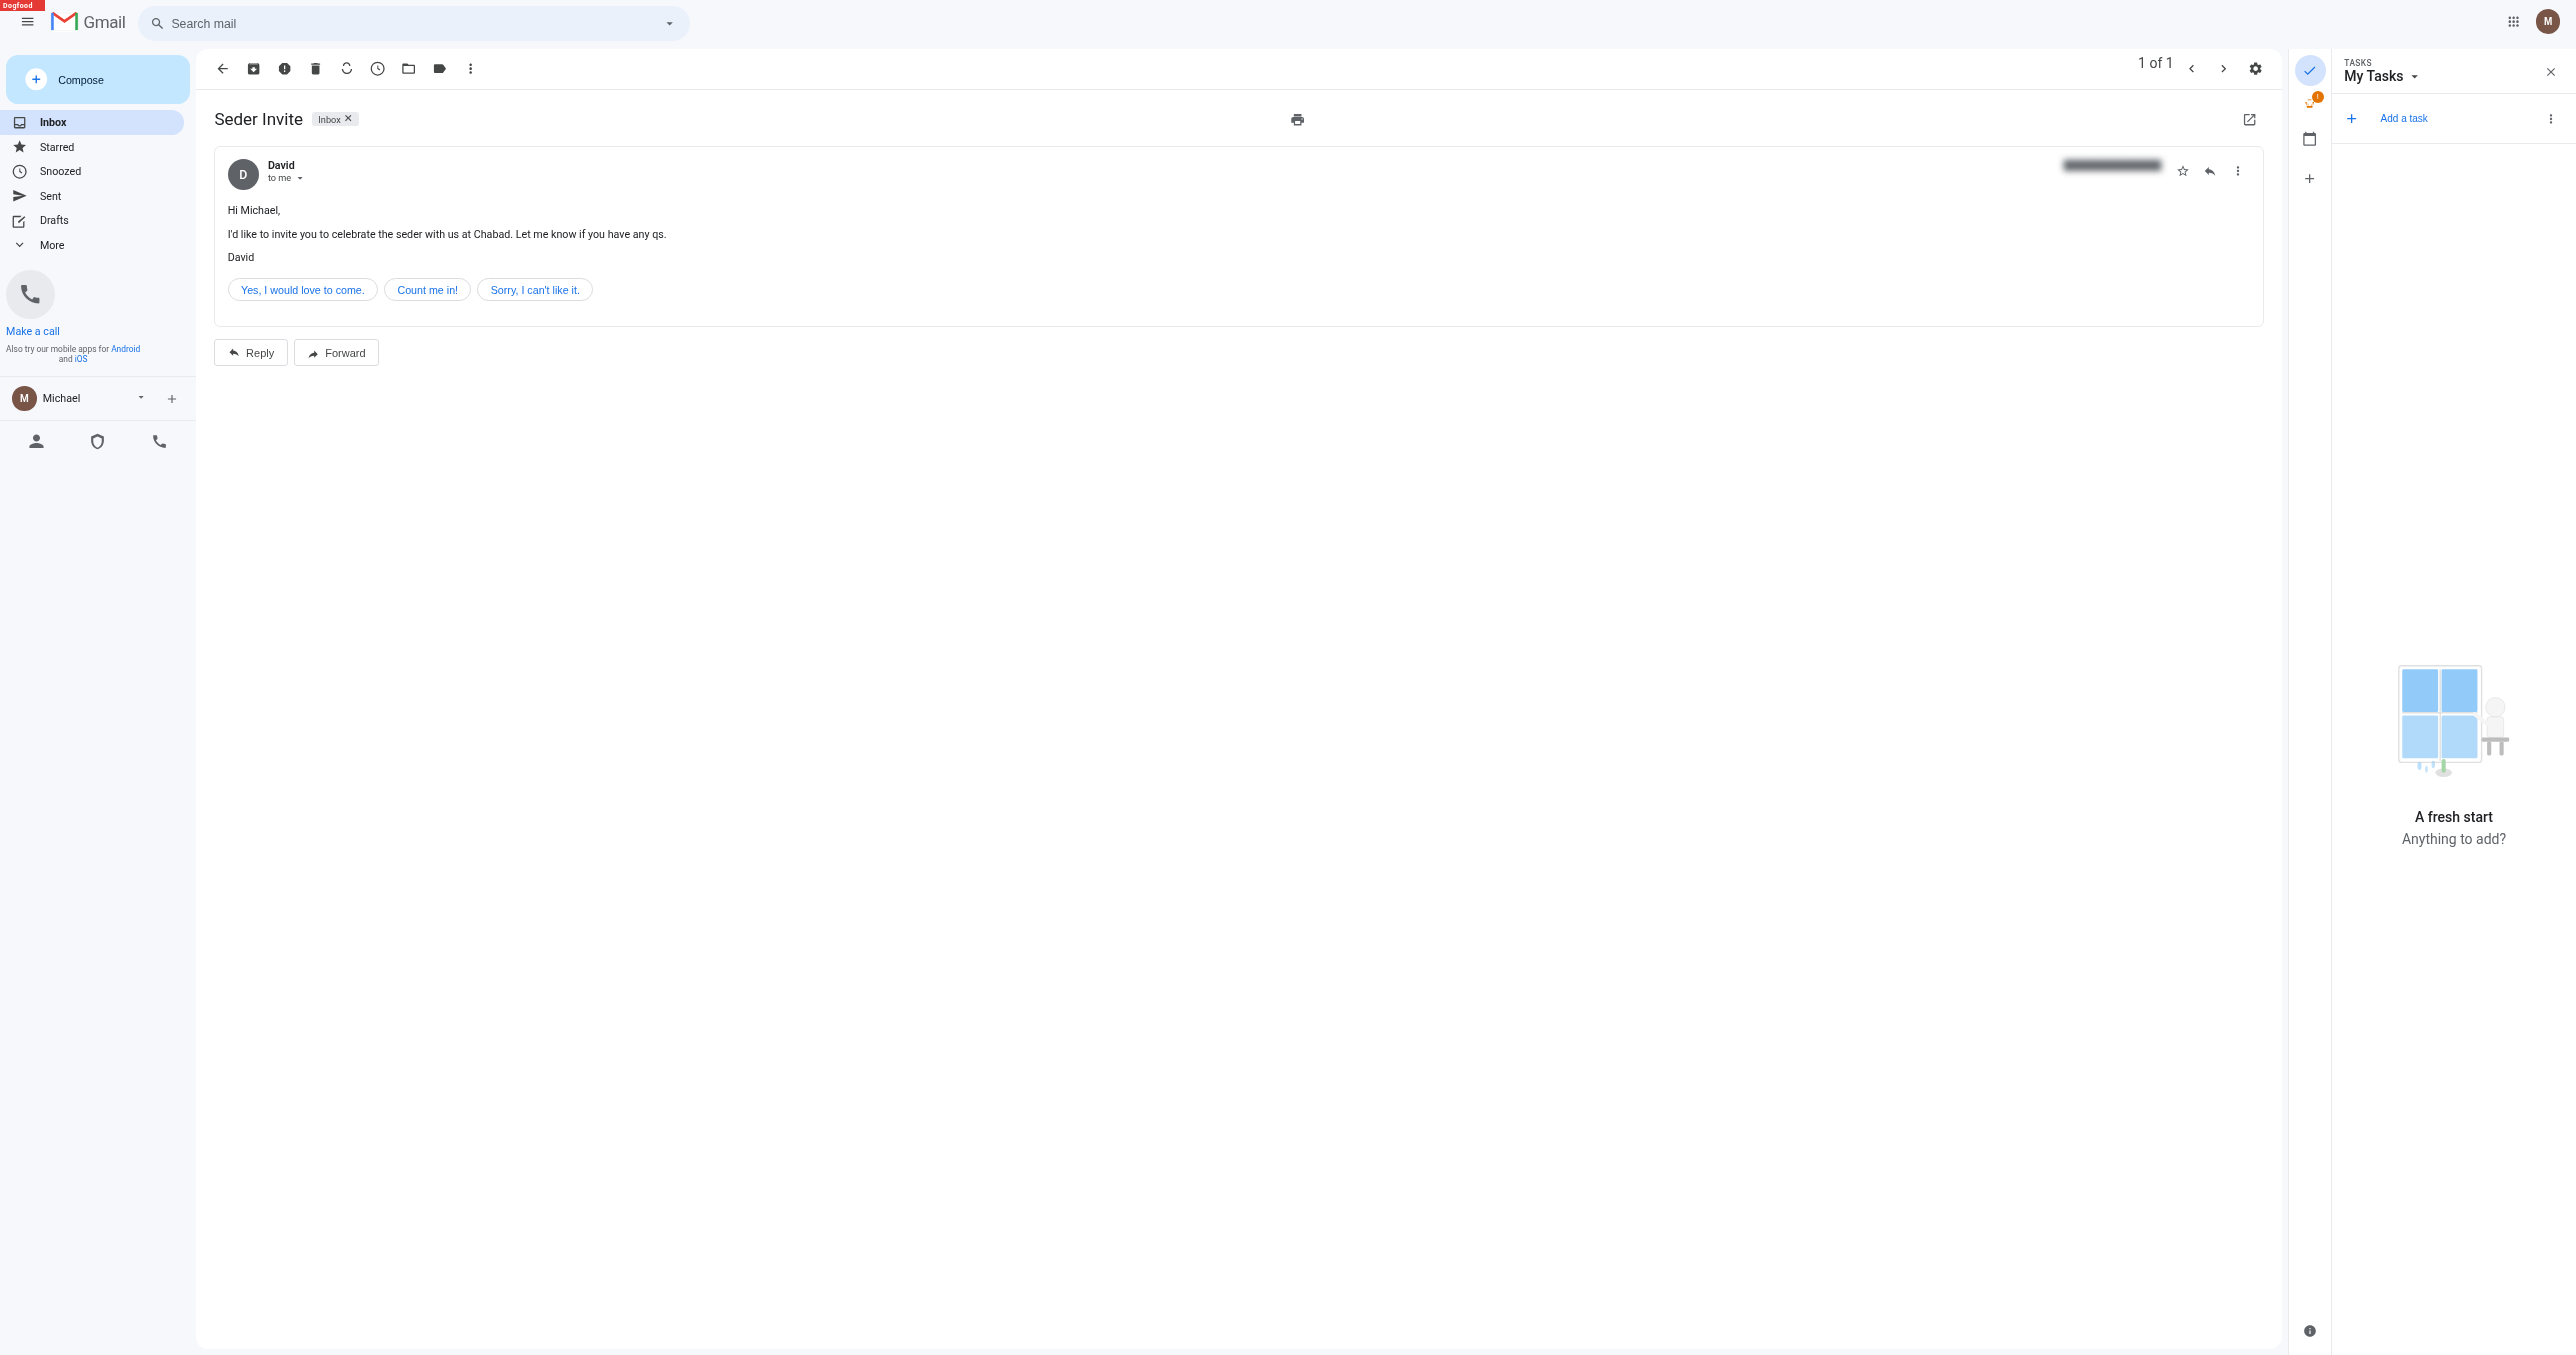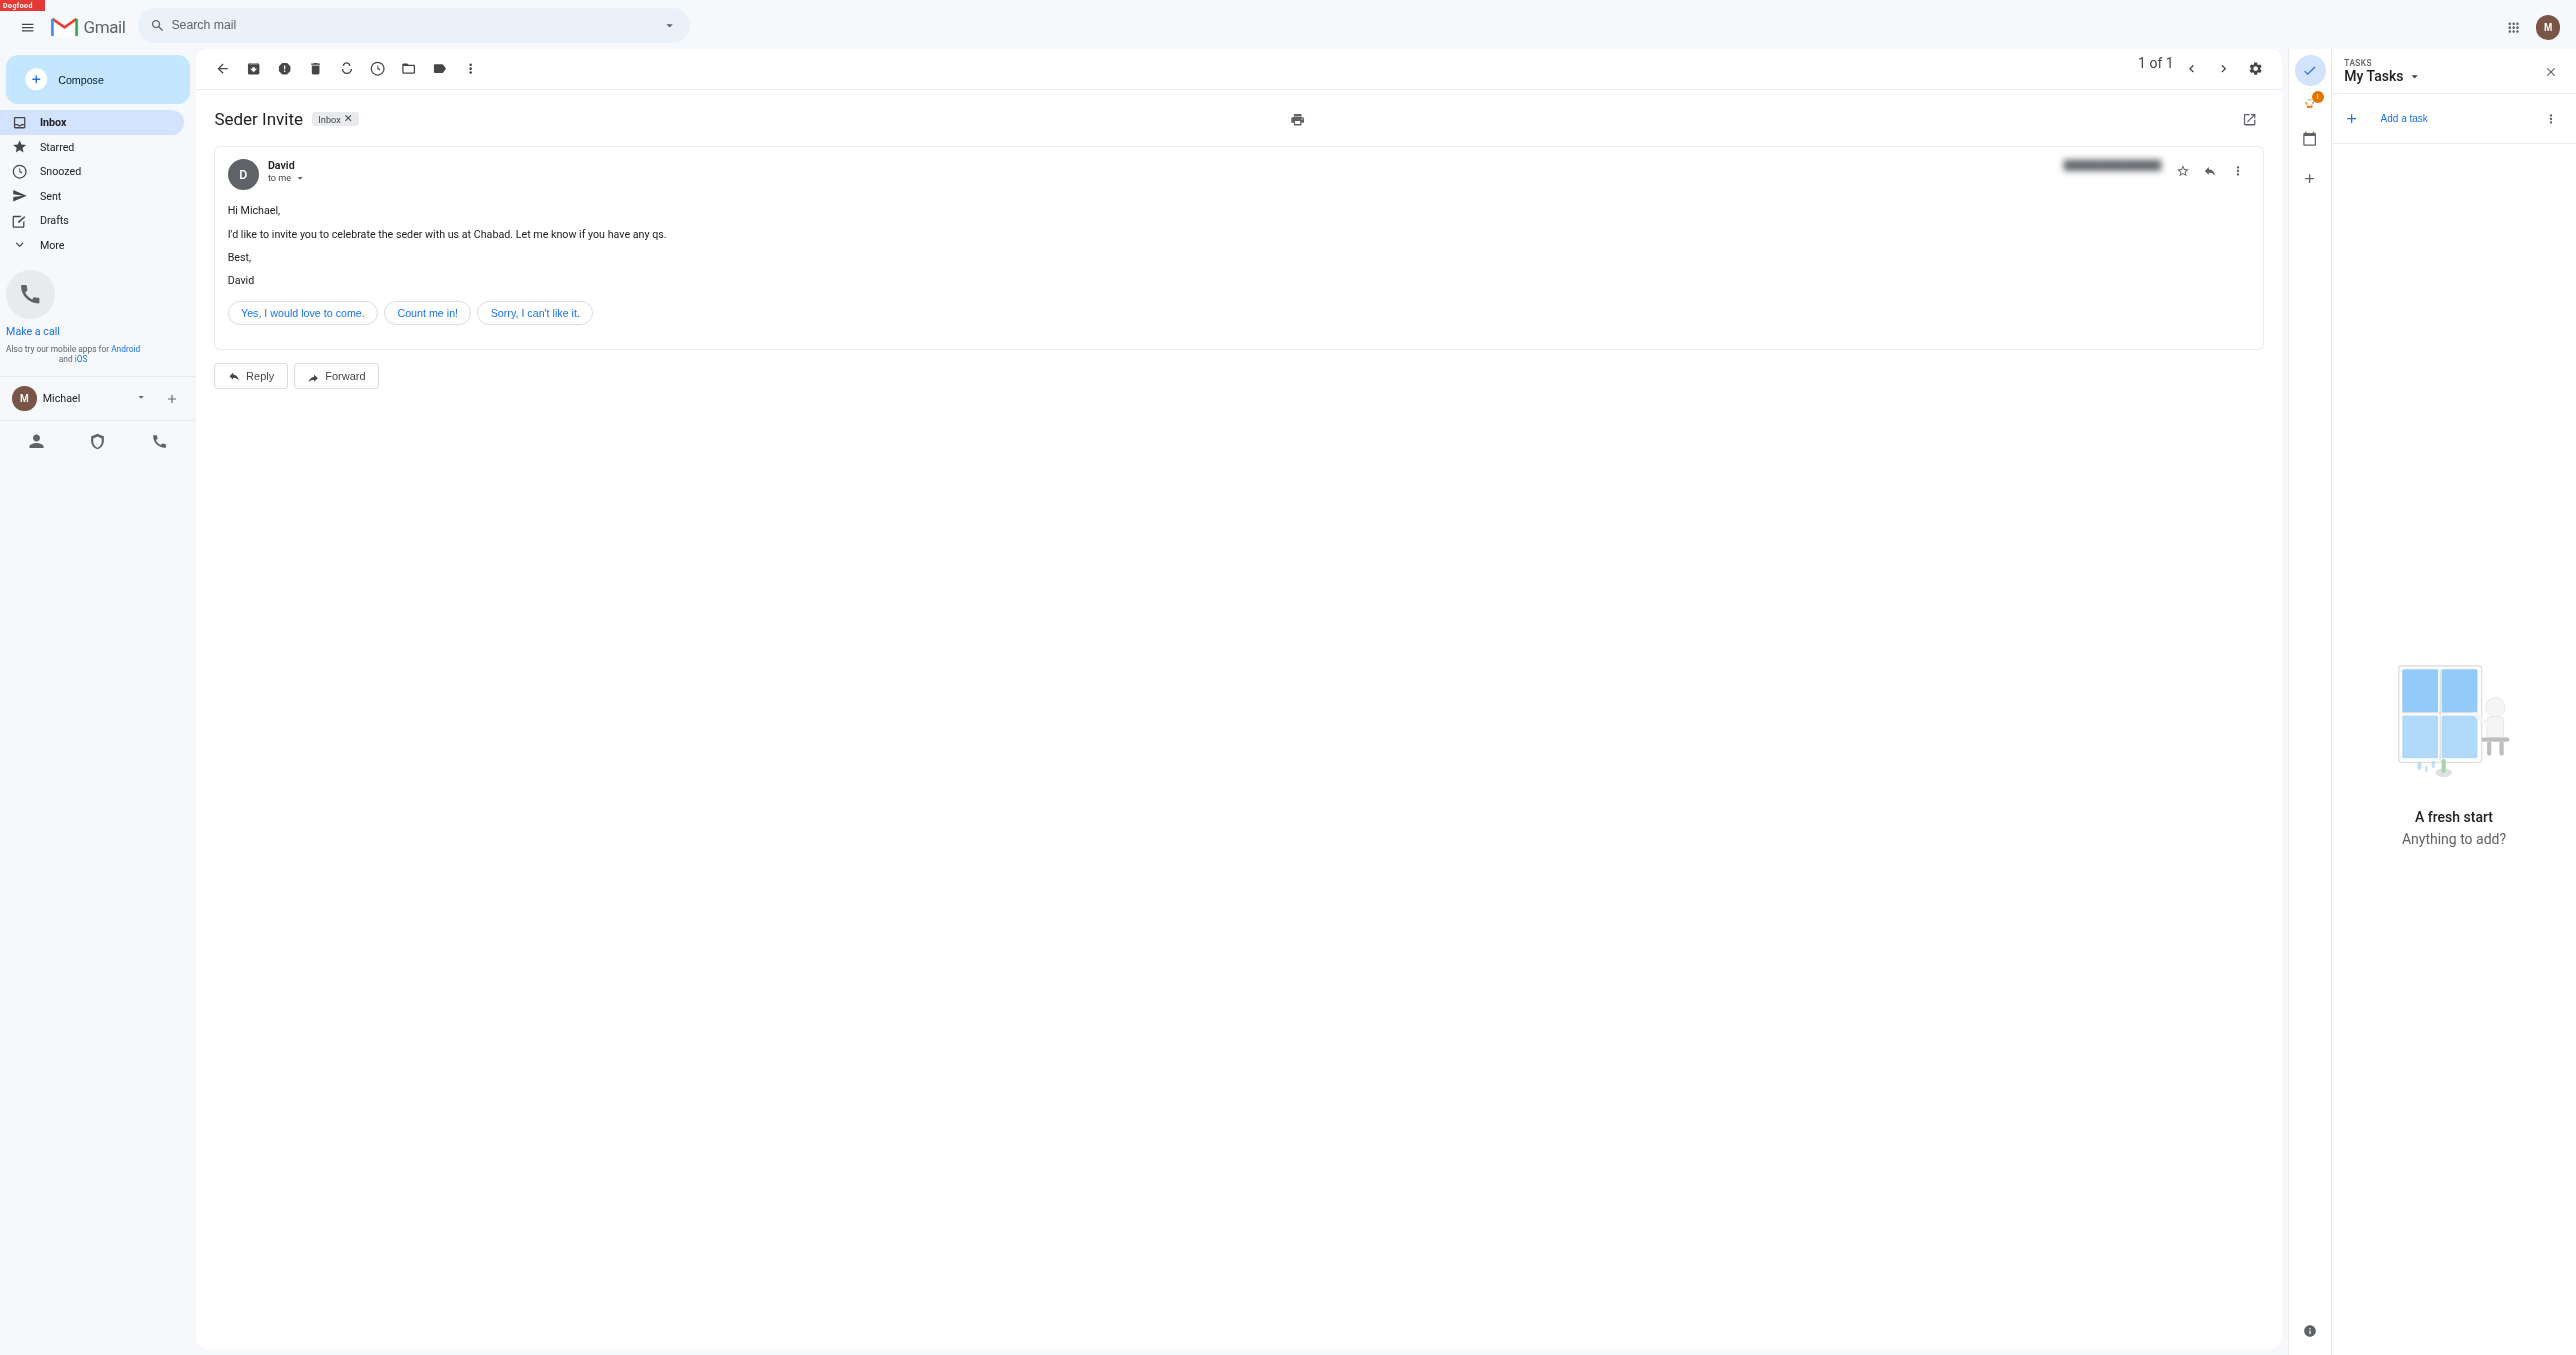--- a/index.html
+++ b/index.html
@@ -1,21 +1,21 @@
 <!DOCTYPE html>
 <html style="font-size:12.3px"><head>
   <meta charset="utf-8">
   <style>
     * { box-sizing: border-box; margin: 0; padding: 0; }
     body { font-family: 'Google Sans', Roboto, Arial, sans-serif; background: #f6f8fc; height: 100vh; overflow: hidden; display: flex; flex-direction: column; }
 
     
     .top-bar {
       display: flex;
-      align-items: flex-end;
+      align-items: flex-start;
       padding: 6.1px 12.3px;
       background: #f6f8fc;
       height: 49px;
       gap: 6.1px;
       flex-shrink: 0;
     }
     .menu-icon-btn {
       width: 31px; height: 31px;
       border-radius: 50%;
       border: none;
@@ -738,21 +738,20 @@
               <svg width="14" height="14" viewBox="0 0 24 24" fill="#5f6368">
                   <path d="M12 8c1.1 0 2-.9 2-2s-.9-2-2-2-2 .9-2 2 .9 2 2 2zm0 2c-1.1 0-2 .9-2 2s.9 2 2 2 2-.9 2-2-.9-2-2-2zm0 6c-1.1 0-2 .9-2 2s.9 2 2 2 2-.9 2-2-.9-2-2-2z"></path>
                 </svg>
             </button>
           </div>
         </div>
 
         <div class="email-body">
           <p>Hi Michael,</p>
           <p>I'd like to invite you to celebrate the seder with us at Chabad. Let me know if you have any qs.</p>
-          <p>Best,</p>
           <p>David</p>
         </div>
 
         <div class="smart-replies">
           <button class="smart-reply-btn">Yes, I would love to come.</button>
           <button class="smart-reply-btn">Count me in!</button>
           <button class="smart-reply-btn">Sorry, I can't like it.</button>
         </div>
       </div>
 

